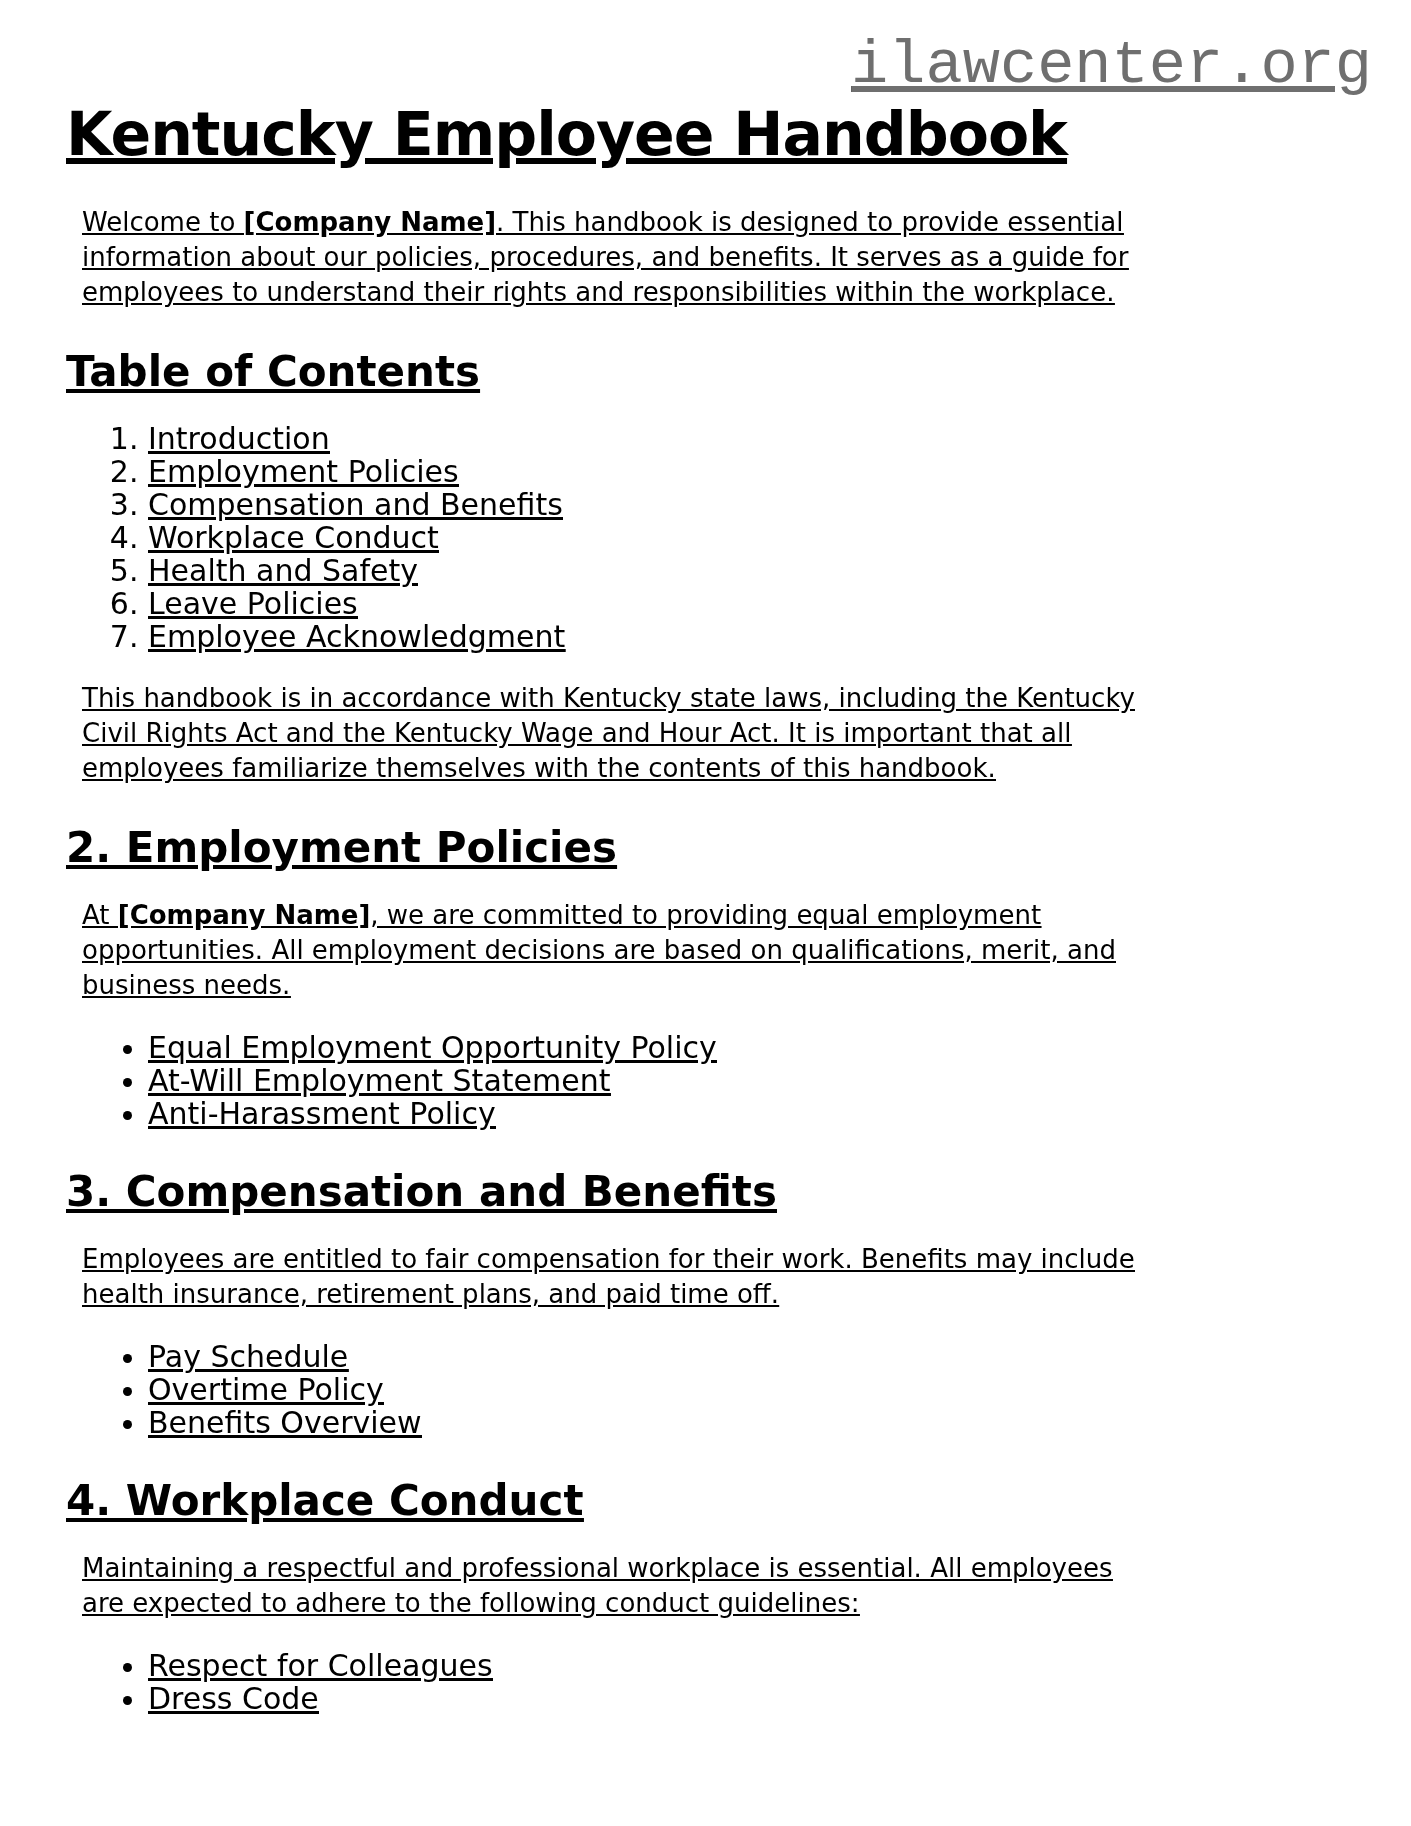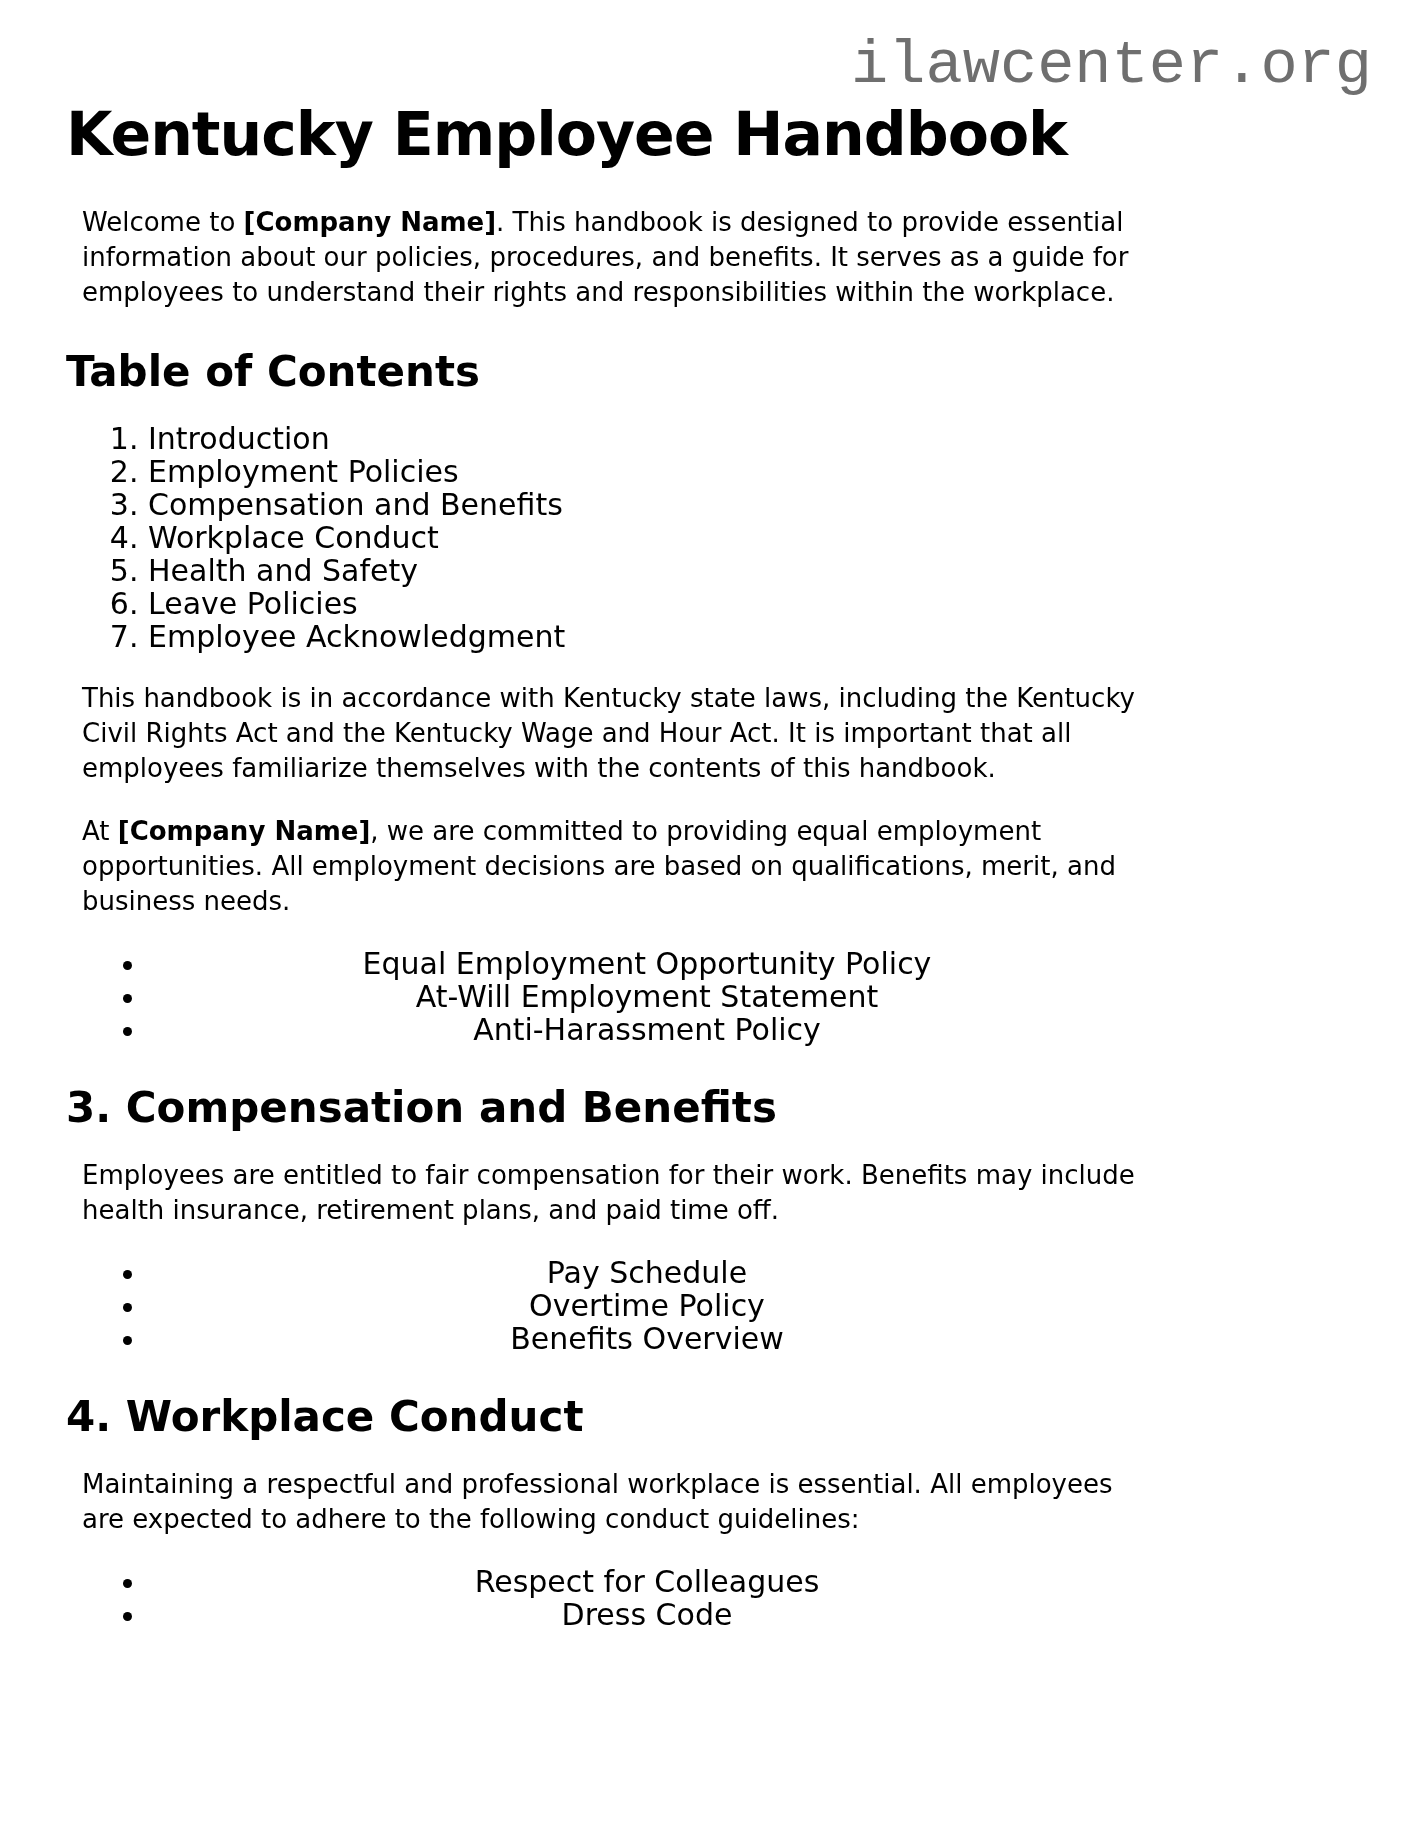--- a/index.html
+++ b/index.html
@@ -1,15 +1,15 @@
 <!DOCTYPE html>
 <html><head>
 <meta charset="utf-8">
 <style>
-  * { margin: 0; padding: 0; box-sizing: border-box; }
+  * { margin: 0; padding: 0; box-sizing: border-box; text-decoration: underline; }
   html, body { background: #ffffff; }
   body {
     width: 1411px;
     min-height: 1826px;
     padding: 32px 39px 0 66px;
     font-family: "DejaVu Sans", "Liberation Sans", sans-serif;
     color: #000000;
     -webkit-font-smoothing: antialiased;
   }
   .watermark {
@@ -42,21 +42,21 @@
   }
   ol.toc-list, ul.bullet-list {
     margin: 0 0 28px 0;
     padding-left: 82px;
     font-size: 30px;
   }
   ol.toc-list li, ul.bullet-list li {
     line-height: 33px;
   }
   ol.toc-list { list-style: decimal; }
-  ul.bullet-list { list-style: disc; text-align: center; }
+  ul.bullet-list { list-style: disc; }
 </style>
 </head>
 <body>
 
 <div class="watermark">ilawcenter.org</div>
 
 <h1 class="doc-title">Kentucky Employee Handbook</h1>
 
 <div class="content">
 
@@ -72,20 +72,21 @@
     <li>Health and Safety</li>
     <li>Leave Policies</li>
     <li>Employee Acknowledgment</li>
   </ol>
 
   <section>
     <p class="para">This handbook is in accordance with Kentucky state laws, including the Kentucky Civil Rights Act and the Kentucky Wage and Hour Act. It is important that all employees familiarize themselves with the contents of this handbook.</p>
   </section>
 
   <section>
+    <h2 class="section-heading">2. Employment Policies</h2>
     <p class="para"><span>At </span><strong>[Company Name]</strong><span>, we are committed to providing equal employment opportunities. All employment decisions are based on qualifications, merit, and business needs.</span></p>
     <ul class="bullet-list">
       <li>Equal Employment Opportunity Policy</li>
       <li>At-Will Employment Statement</li>
       <li>Anti-Harassment Policy</li>
     </ul>
   </section>
 
   <section>
     <h2 class="section-heading">3. Compensation and Benefits</h2>

